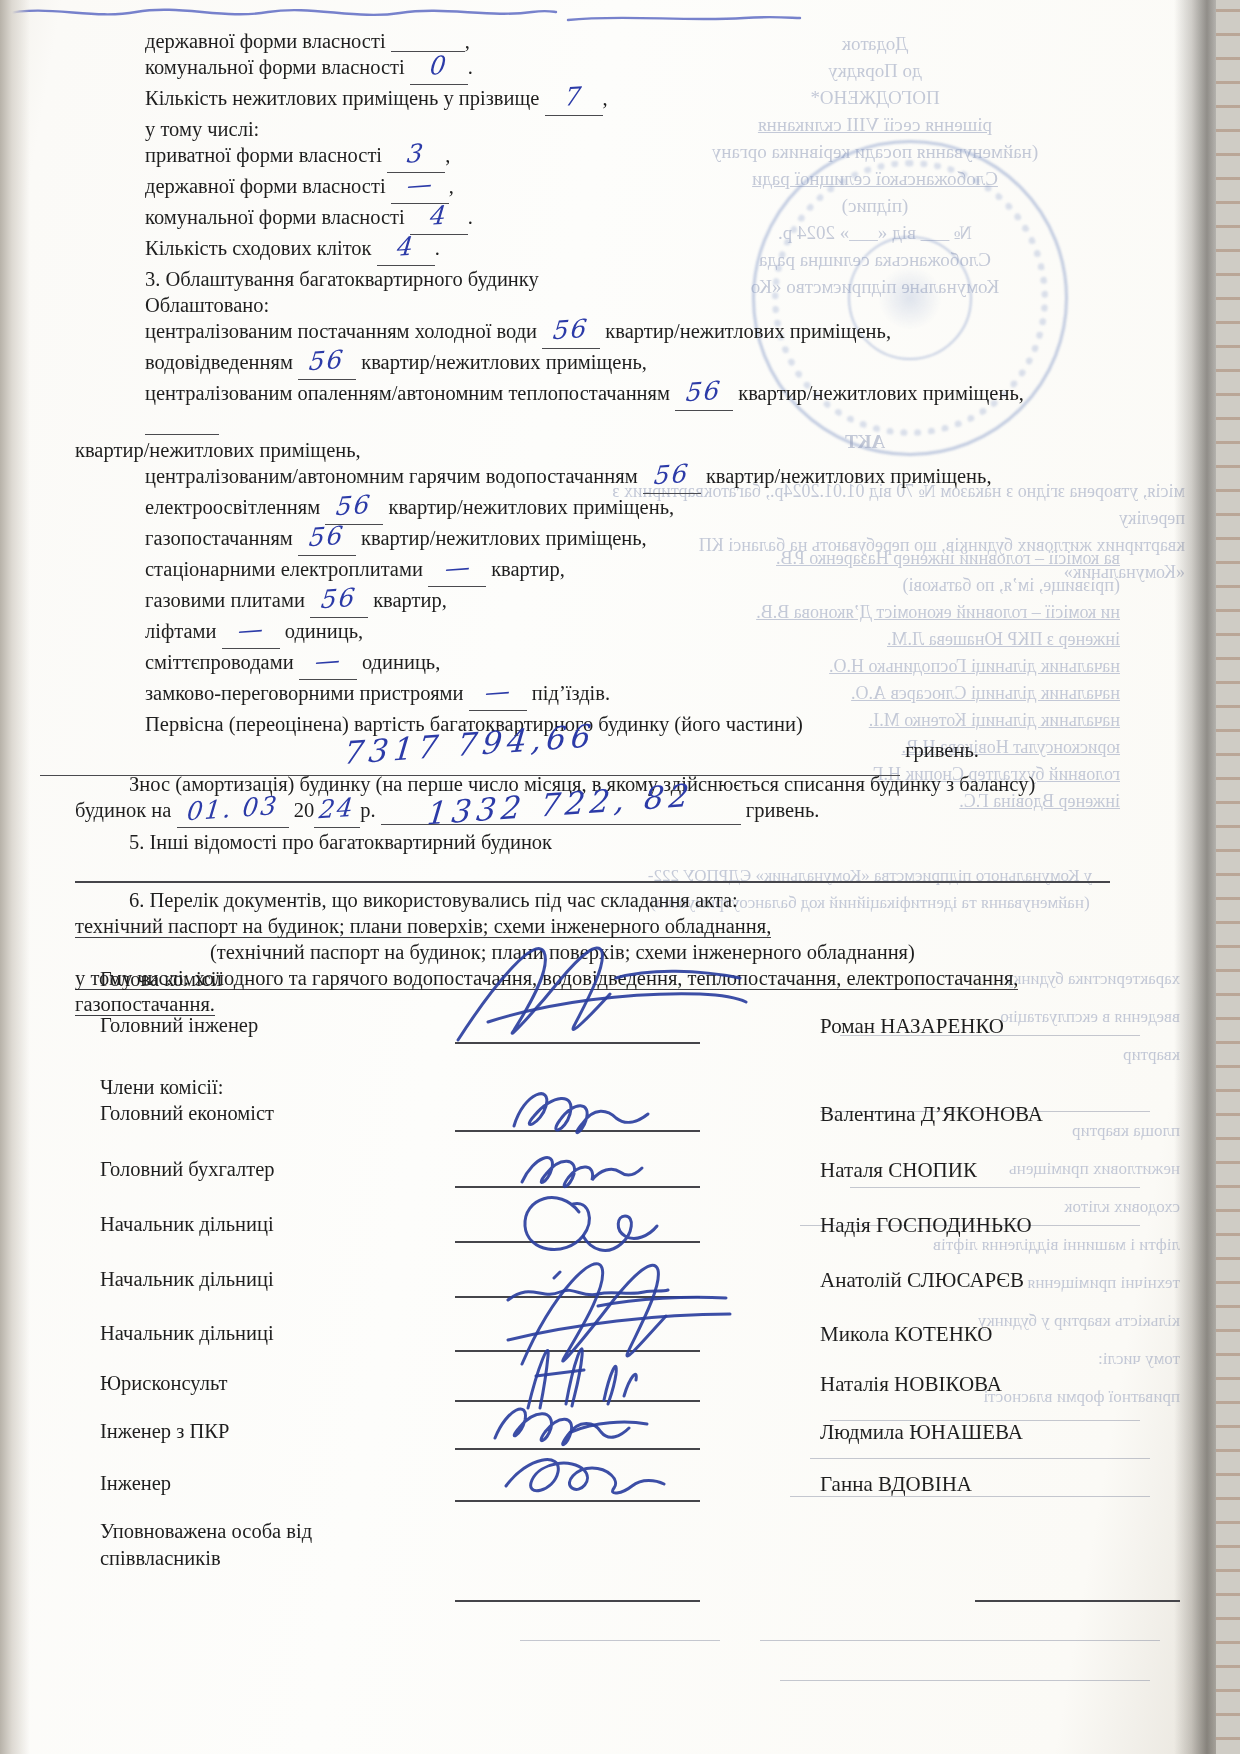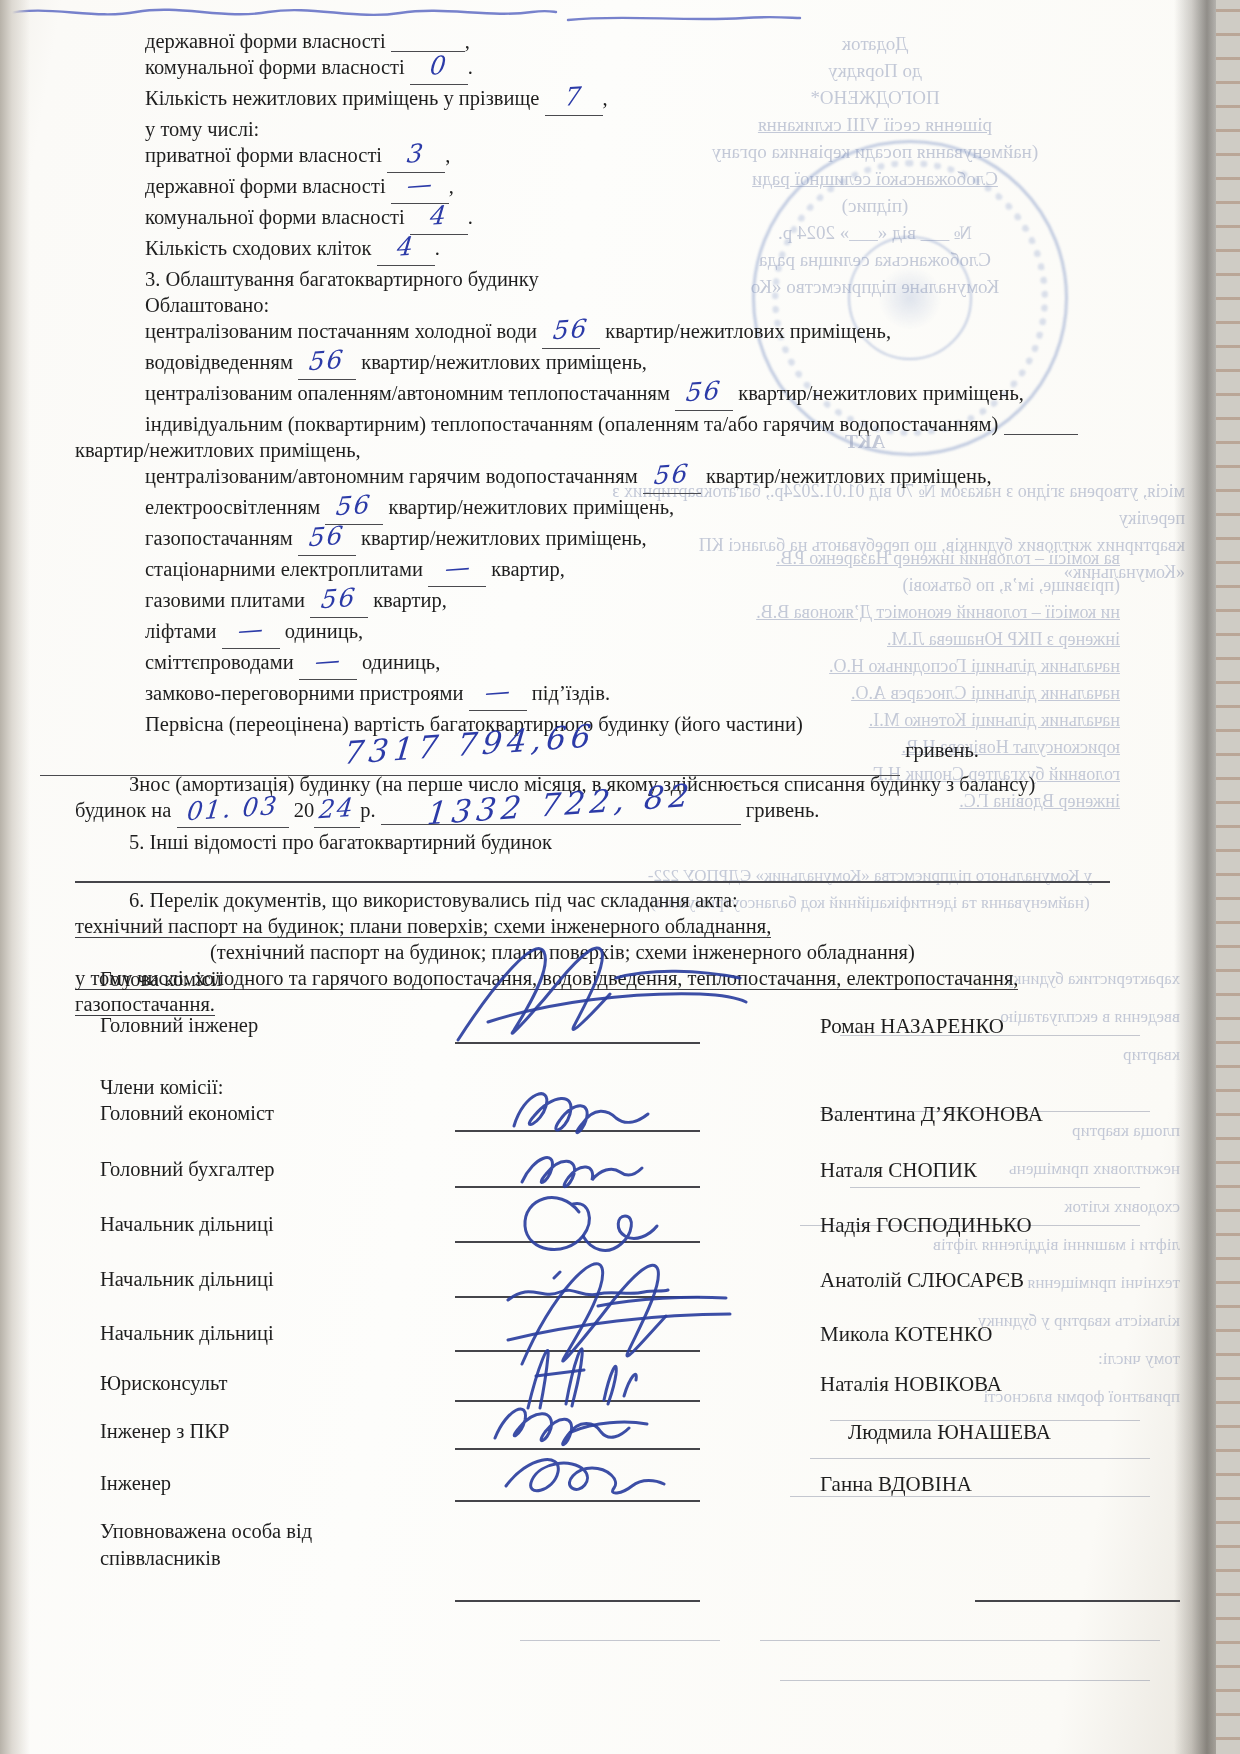--- a/index.html
+++ b/index.html
@@ -131,21 +131,21 @@
     <div class="ln in"><span>приватної форми власності</span> <span class="slot w55"><span class="hw">3</span></span><span>,</span></div>
     <div class="ln in"><span>державної форми власності</span> <span class="slot w55"><span class="hw dash">—</span></span><span>,</span></div>
     <div class="ln in"><span>комунальної форми власності</span> <span class="slot w55"><span class="hw">4</span></span><span>.</span></div>
     <div class="ln in"><span>Кількість сходових кліток</span> <span class="slot w55"><span class="hw">4</span></span><span>.</span></div>
 
     <div class="ln in">3. Облаштування багатоквартирного будинку</div>
     <div class="ln in">Облаштовано:</div>
     <div class="ln in"><span>централізованим постачанням холодної води</span> <span class="slot w55"><span class="hw">56</span></span> <span>квартир/нежитлових приміщень,</span></div>
     <div class="ln in"><span>водовідведенням</span> <span class="slot w55"><span class="hw">56</span></span> <span>квартир/нежитлових приміщень,</span></div>
     <div class="ln in"><span>централізованим опаленням/автономним теплопостачанням</span> <span class="slot w55"><span class="hw">56</span></span> <span>квартир/нежитлових приміщень,</span></div>
-    <div class="ln in"><span>індивідуальним (поквартирним) теплопостачанням (опаленням та/або гарячим водопостачанням)</span> <span class="slot w70"></span></div>
+    <div class="ln in"> <span class="slot w70"></span></div>
     <div class="ln"><span>квартир/нежитлових приміщень,</span></div>
     <div class="ln in"><span>централізованим/автономним гарячим водопостачанням</span> <span class="slot w55"><span class="hw">56</span></span> <span>квартир/нежитлових приміщень,</span></div>
     <div class="ln in"><span>електроосвітленням</span> <span class="slot w55"><span class="hw">56</span></span> <span>квартир/нежитлових приміщень,</span></div>
     <div class="ln in"><span>газопостачанням</span> <span class="slot w55"><span class="hw">56</span></span> <span>квартир/нежитлових приміщень,</span></div>
     <div class="ln in"><span>стаціонарними електроплитами</span> <span class="slot w55"><span class="hw dash">—</span></span> <span>квартир,</span></div>
     <div class="ln in"><span>газовими плитами</span> <span class="slot w55"><span class="hw">56</span></span> <span>квартир,</span></div>
     <div class="ln in"><span>ліфтами</span> <span class="slot w55"><span class="hw dash">—</span></span> <span>одиниць,</span></div>
     <div class="ln in"><span>сміттєпроводами</span> <span class="slot w55"><span class="hw dash">—</span></span> <span>одиниць,</span></div>
     <div class="ln in"><span>замково-переговорними пристроями</span> <span class="slot w55"><span class="hw dash">—</span></span> <span>під’їздів.</span></div>
 
@@ -200,21 +200,21 @@
   <div class="sig-role" style="top:1322px;">Начальник дільниці</div>
   <div class="sig-line" style="top:1322px;"></div>
   <div class="sig-name" style="top:1322px;">Микола КОТЕНКО</div>
 
   <div class="sig-role" style="top:1372px;">Юрисконсульт</div>
   <div class="sig-line" style="top:1372px;"></div>
   <div class="sig-name" style="top:1372px;">Наталія НОВІКОВА</div>
 
   <div class="sig-role" style="top:1420px;">Інженер з ПКР</div>
   <div class="sig-line" style="top:1420px;"></div>
-  <div class="sig-name" style="top:1420px;margin-left:28px;">Людмила ЮНАШЕВА</div>
+  <div class="sig-name" style="top:1420px;">Людмила ЮНАШЕВА</div>
 
   <div class="sig-role" style="top:1472px;">Інженер</div>
   <div class="sig-line" style="top:1472px;"></div>
   <div class="sig-name" style="top:1472px;">Ганна ВДОВІНА</div>
 
   <div class="sig-role" style="top:1520px;">Уповноважена особа від</div>
   <div class="sig-role" style="top:1547px;">співвласників</div>
   <div class="sig-line" style="top:1572px;"></div>
   <div class="sig-line" style="top:1572px;left:975px;width:205px;"></div>
 

